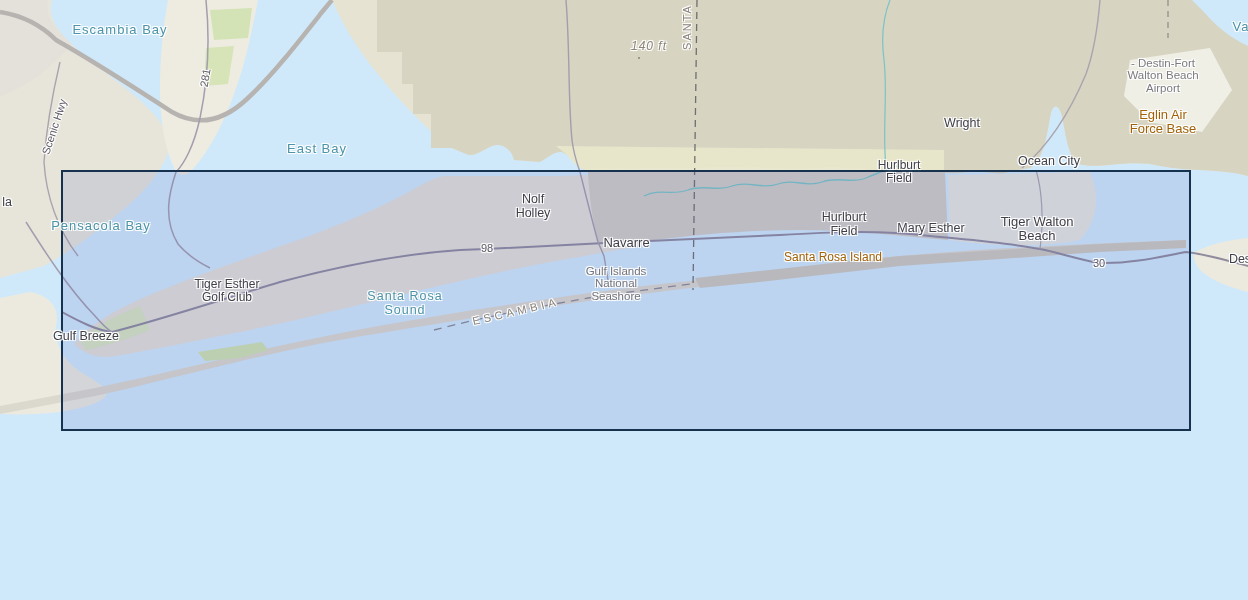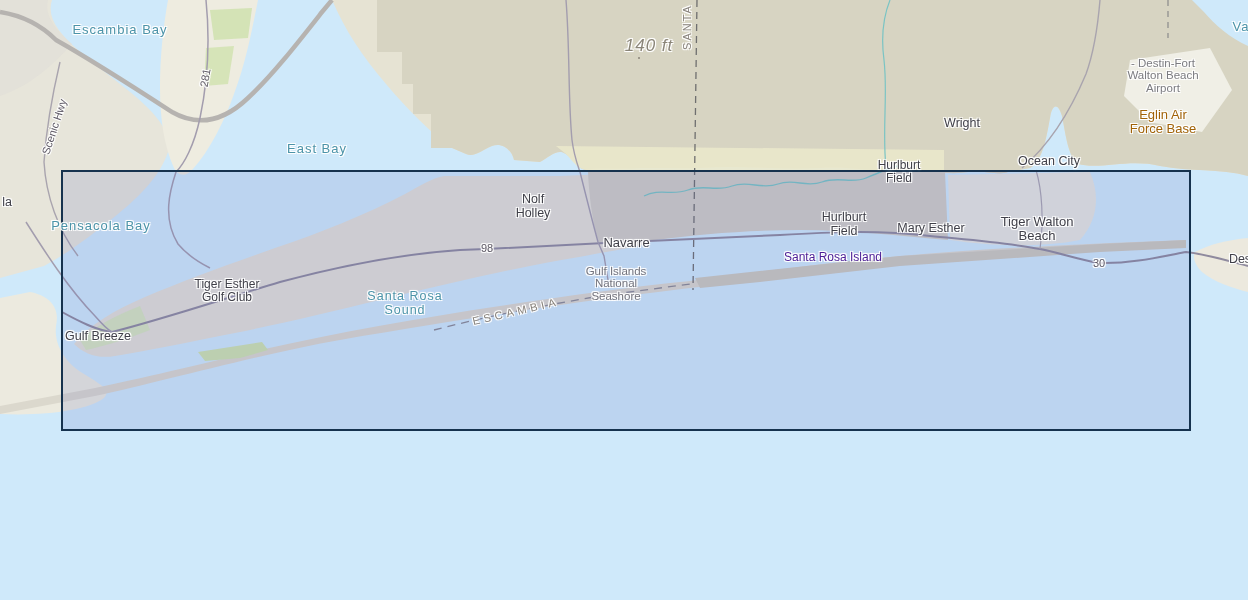--- a/index.html
+++ b/index.html
@@ -9,21 +9,21 @@
   .lbl{position:absolute;transform:translate(-50%,-50%);white-space:nowrap;
        text-align:center;line-height:1.08;
        text-shadow:-1px -1px 0 rgba(255,255,255,.95),1px -1px 0 rgba(255,255,255,.95),
                    -1px 1px 0 rgba(255,255,255,.95),1px 1px 0 rgba(255,255,255,.95),
                    0 0 3px rgba(255,255,255,.9);}
   .water-lbl{color:#4b93a8;letter-spacing:1px;font-size:13px;}
   .place-lbl{color:#3f3f48;font-size:12.5px;}
   .area-lbl{color:#73737c;font-size:11.5px;}
   .county-lbl{color:#87817a;font-size:11px;letter-spacing:3px;}
   .road-lbl{color:#5f5a66;font-size:11px;}
-  .elev-lbl{color:#8a8578;font-size:17px;font-style:italic;letter-spacing:1px;}
+  .elev-lbl{color:#8a8578;font-size:12px;font-style:italic;letter-spacing:1px;}
   #selection-box{position:absolute;left:61px;top:170px;width:1126px;height:257px;
        border:2.5px solid #16324e;background:rgba(80,95,190,0.15);}
   .dot{position:absolute;width:2px;height:2px;background:#8a8578;border-radius:50%;}
 </style>
 </head>
 <body>
 
 <div id="stage">
 
   <svg id="basemap" width="1248" height="600" viewBox="0 0 1248 600">
@@ -84,21 +84,21 @@
 
   <div class="lbl water-lbl" style="left:120px;top:30px;">Escambia Bay</div>
   <div class="lbl water-lbl" style="left:317px;top:149px;">East Bay</div>
   <div class="lbl water-lbl" style="left:101px;top:226px;">Pensacola Bay</div>
   <div class="lbl water-lbl" style="left:405px;top:303px;font-size:12.5px;">
     <div>Santa Rosa</div>
     <div>Sound</div>
   </div>
   <div class="lbl water-lbl" style="left:1241px;top:27px;">Va</div>
 
-  <div class="lbl place-lbl" style="left:98px;top:337px;">Gulf Breeze</div>
+  <div class="lbl place-lbl" style="left:86px;top:337px;">Gulf Breeze</div>
   <div class="lbl place-lbl" style="left:227px;top:291px;font-size:12px;">
     <div>Tiger Esther</div>
     <div>Golf Club</div>
   </div>
   <div class="lbl place-lbl" style="left:533px;top:206px;">
     <div>Nolf</div>
     <div>Holley</div>
   </div>
   <div class="lbl place-lbl" style="left:607px;top:243px;font-size:13px;padding-left:39px;">Navarre</div>
   <div class="lbl place-lbl" style="left:899px;top:172px;font-size:12px;">
@@ -109,21 +109,21 @@
     <div>Hurlburt</div>
     <div>Field</div>
   </div>
   <div class="lbl place-lbl" style="left:931px;top:229px;">Mary Esther</div>
   <div class="lbl place-lbl" style="left:1037px;top:229px;font-size:13px;">
     <div>Tiger Walton</div>
     <div>Beach</div>
   </div>
   <div class="lbl place-lbl" style="left:962px;top:124px;">Wright</div>
   <div class="lbl place-lbl" style="left:1049px;top:162px;">Ocean City</div>
-  <div class="lbl place-lbl" style="left:833px;top:257px;font-size:12px;color:#4c1d95;">Santa Rosa Island</div>
+  <div class="lbl place-lbl" style="left:833px;top:257px;font-size:12px;color:#a16207;">Santa Rosa Island</div>
   <div class="lbl place-lbl" style="left:1240px;top:260px;">Des</div>
   <div class="lbl place-lbl" style="left:7px;top:203px;">la</div>
 
   <div class="lbl area-lbl" style="left:616px;top:284px;">
     <div>Gulf Islands</div>
     <div>National</div>
     <div>Seashore</div>
   </div>
   <div class="lbl area-lbl" style="left:1163px;top:76px;color:#7b7b80;">
     <div>- Destin-Fort</div>

